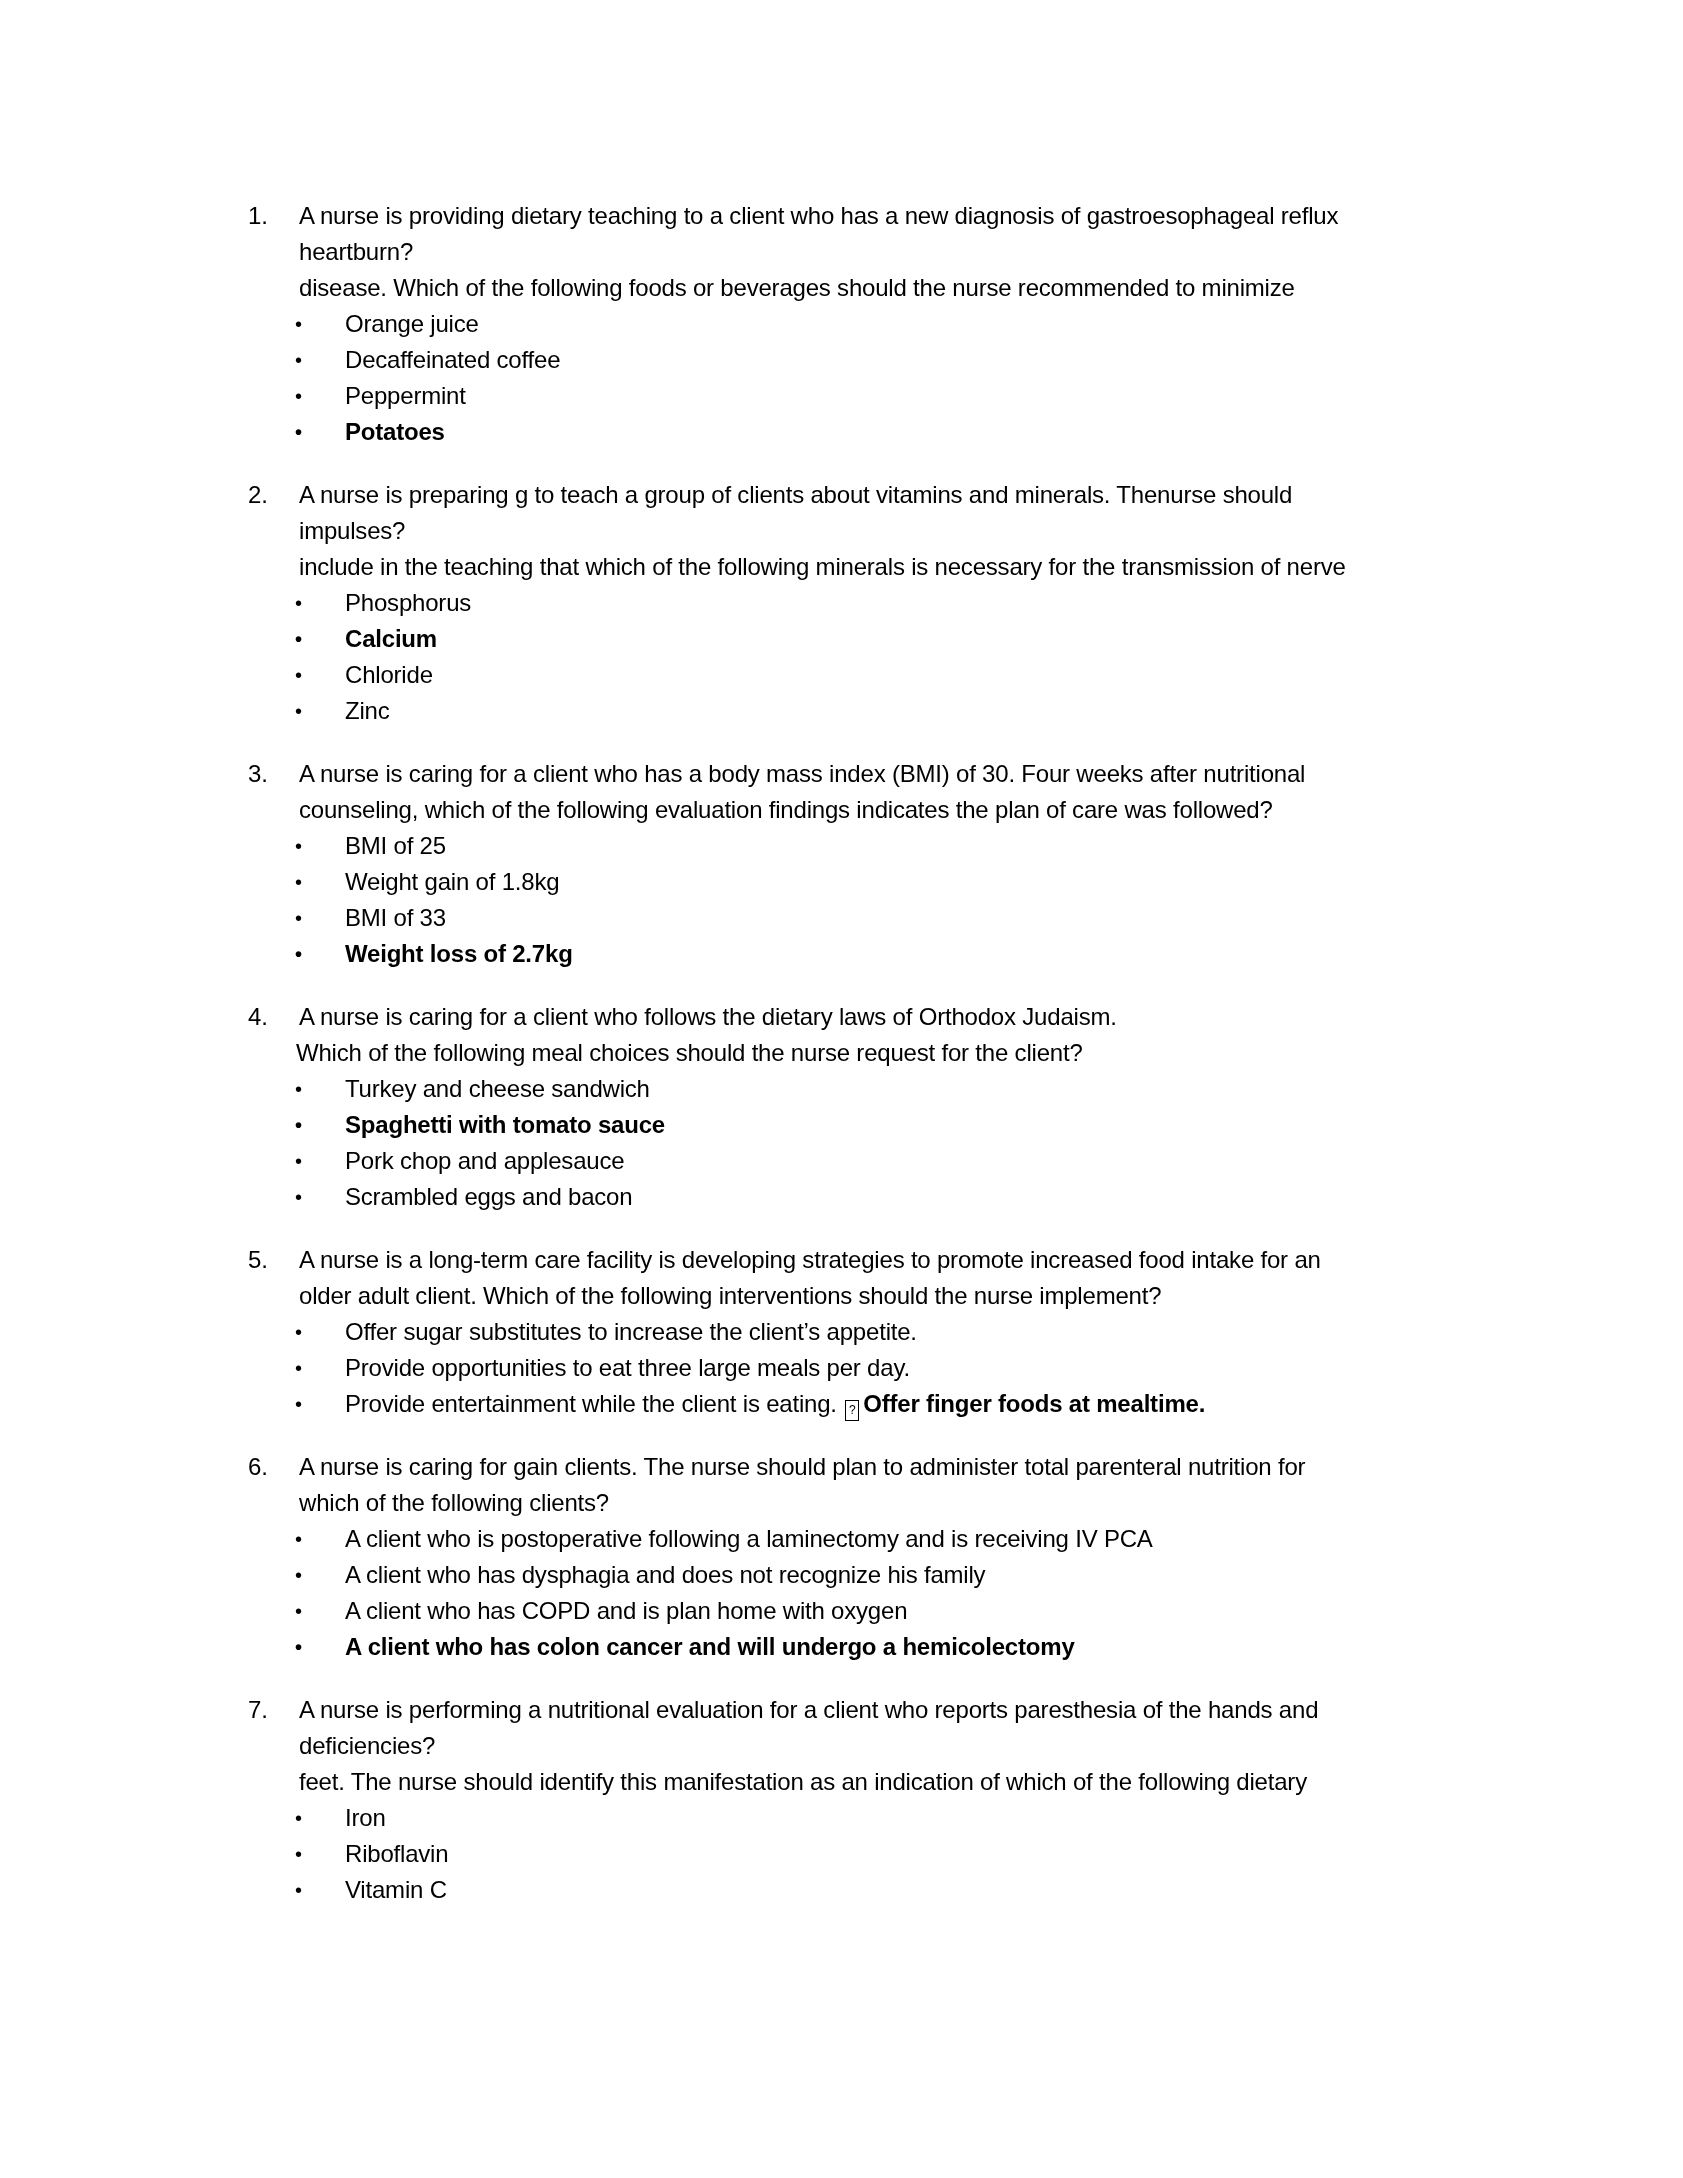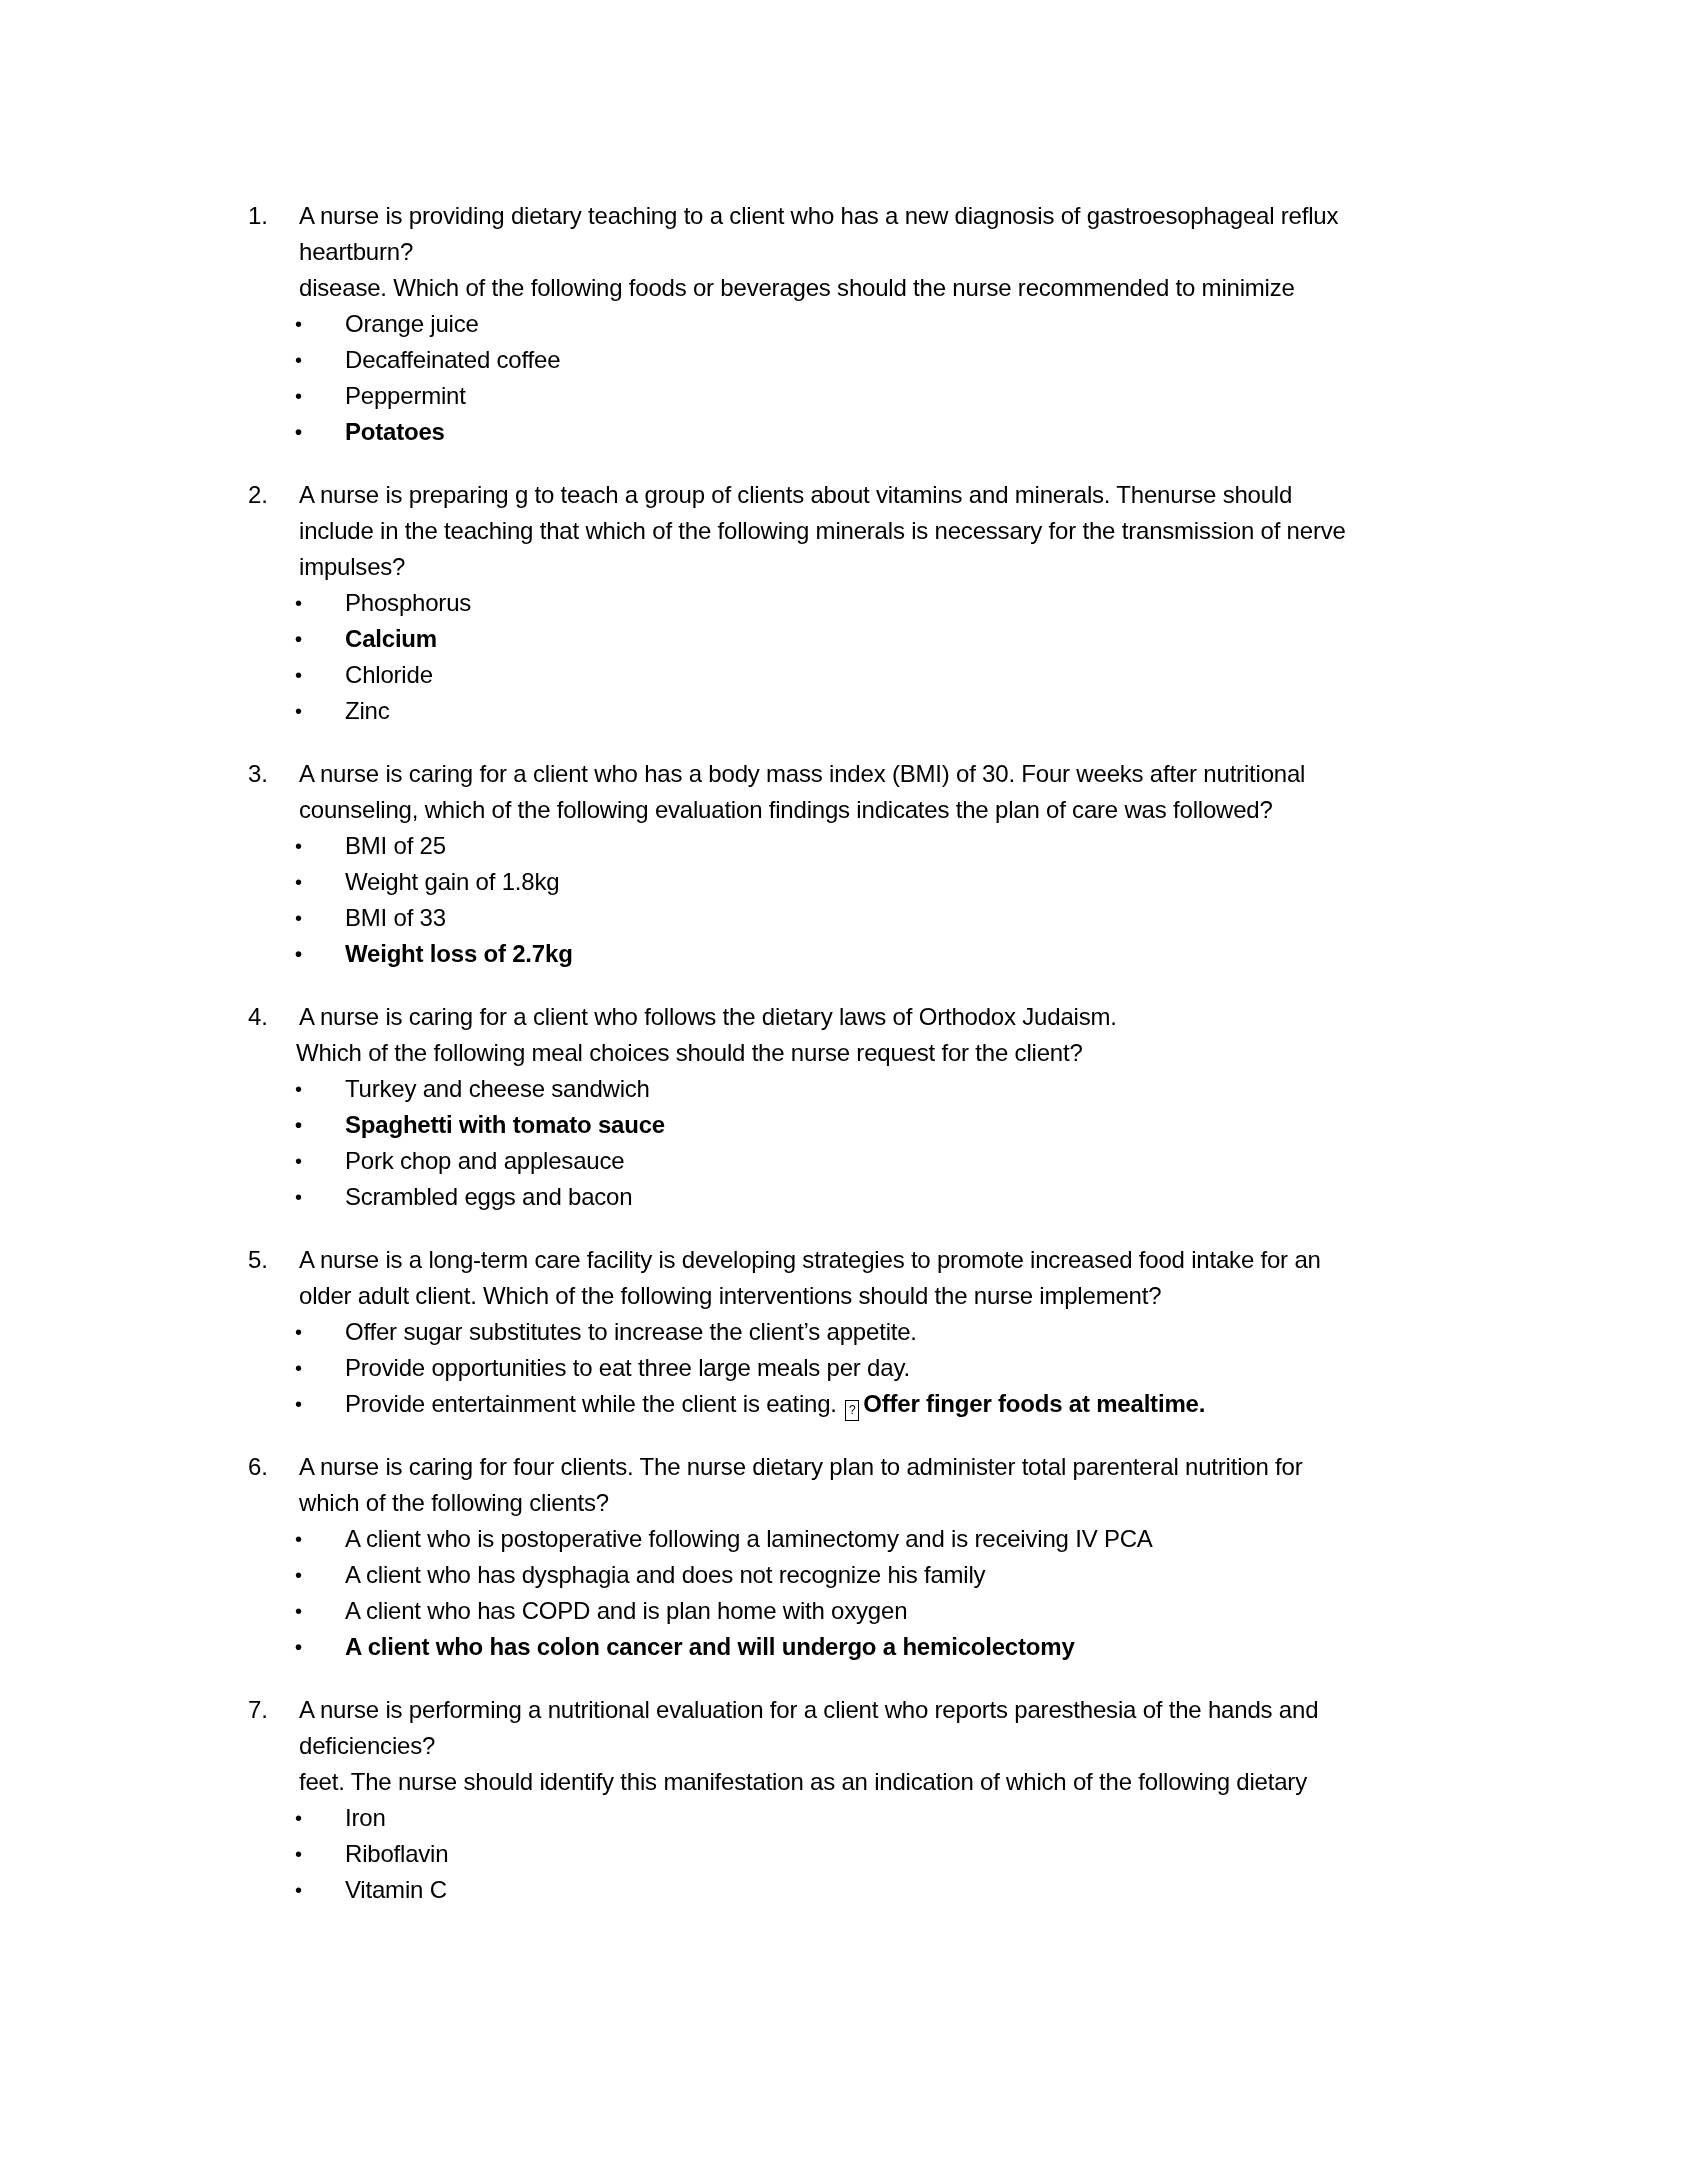--- a/index.html
+++ b/index.html
@@ -91,22 +91,22 @@
     <div class="line option"><span class="bullet">•</span><span>Decaffeinated coffee</span></div>
     <div class="line option"><span class="bullet">•</span><span>Peppermint</span></div>
     <div class="line option correct"><span class="bullet">•</span><span>Potatoes</span></div>
   </div>
 
   <div class="question">
     <div class="line stem-line">
       <span class="qnum">2.</span>
       <span>A nurse is preparing g to teach a group of clients about vitamins and minerals. Thenurse should</span>
     </div>
+    <div class="line stem-line"><span>impulses?</span></div>
     <div class="line stem-line"><span>include in the teaching that which of the following minerals is necessary for the transmission of nerve</span></div>
-    <div class="line stem-line"><span>impulses?</span></div>
     <div class="line option"><span class="bullet">•</span><span>Phosphorus</span></div>
     <div class="line option correct"><span class="bullet">•</span><span>Calcium</span></div>
     <div class="line option"><span class="bullet">•</span><span>Chloride</span></div>
     <div class="line option"><span class="bullet">•</span><span>Zinc</span></div>
   </div>
 
   <div class="question">
     <div class="line stem-line">
       <span class="qnum">3.</span>
       <span>A nurse is caring for a client who has a body mass index (BMI) of 30. Four weeks after nutritional</span>
@@ -141,21 +141,21 @@
     <div class="line option">
       <span class="bullet">•</span>
       <span>Provide entertainment while the client is eating.</span>
       <span class="missing-glyph">?</span><span class="bold-inline">Offer finger foods at mealtime.</span>
     </div>
   </div>
 
   <div class="question">
     <div class="line stem-line">
       <span class="qnum">6.</span>
-      <span>A nurse is caring for four clients. The nurse dietary plan to administer total parenteral nutrition for</span>
+      <span>A nurse is caring for gain clients. The nurse should plan to administer total parenteral nutrition for</span>
     </div>
     <div class="line stem-line"><span>which of the following clients?</span></div>
     <div class="line option"><span class="bullet">•</span><span>A client who is postoperative following a laminectomy and is receiving IV PCA</span></div>
     <div class="line option"><span class="bullet">•</span><span>A client who has dysphagia and does not recognize his family</span></div>
     <div class="line option"><span class="bullet">•</span><span>A client who has COPD and is plan home with oxygen</span></div>
     <div class="line option correct"><span class="bullet">•</span><span>A client who has colon cancer and will undergo a hemicolectomy</span></div>
   </div>
 
   <div class="question">
     <div class="line stem-line">

